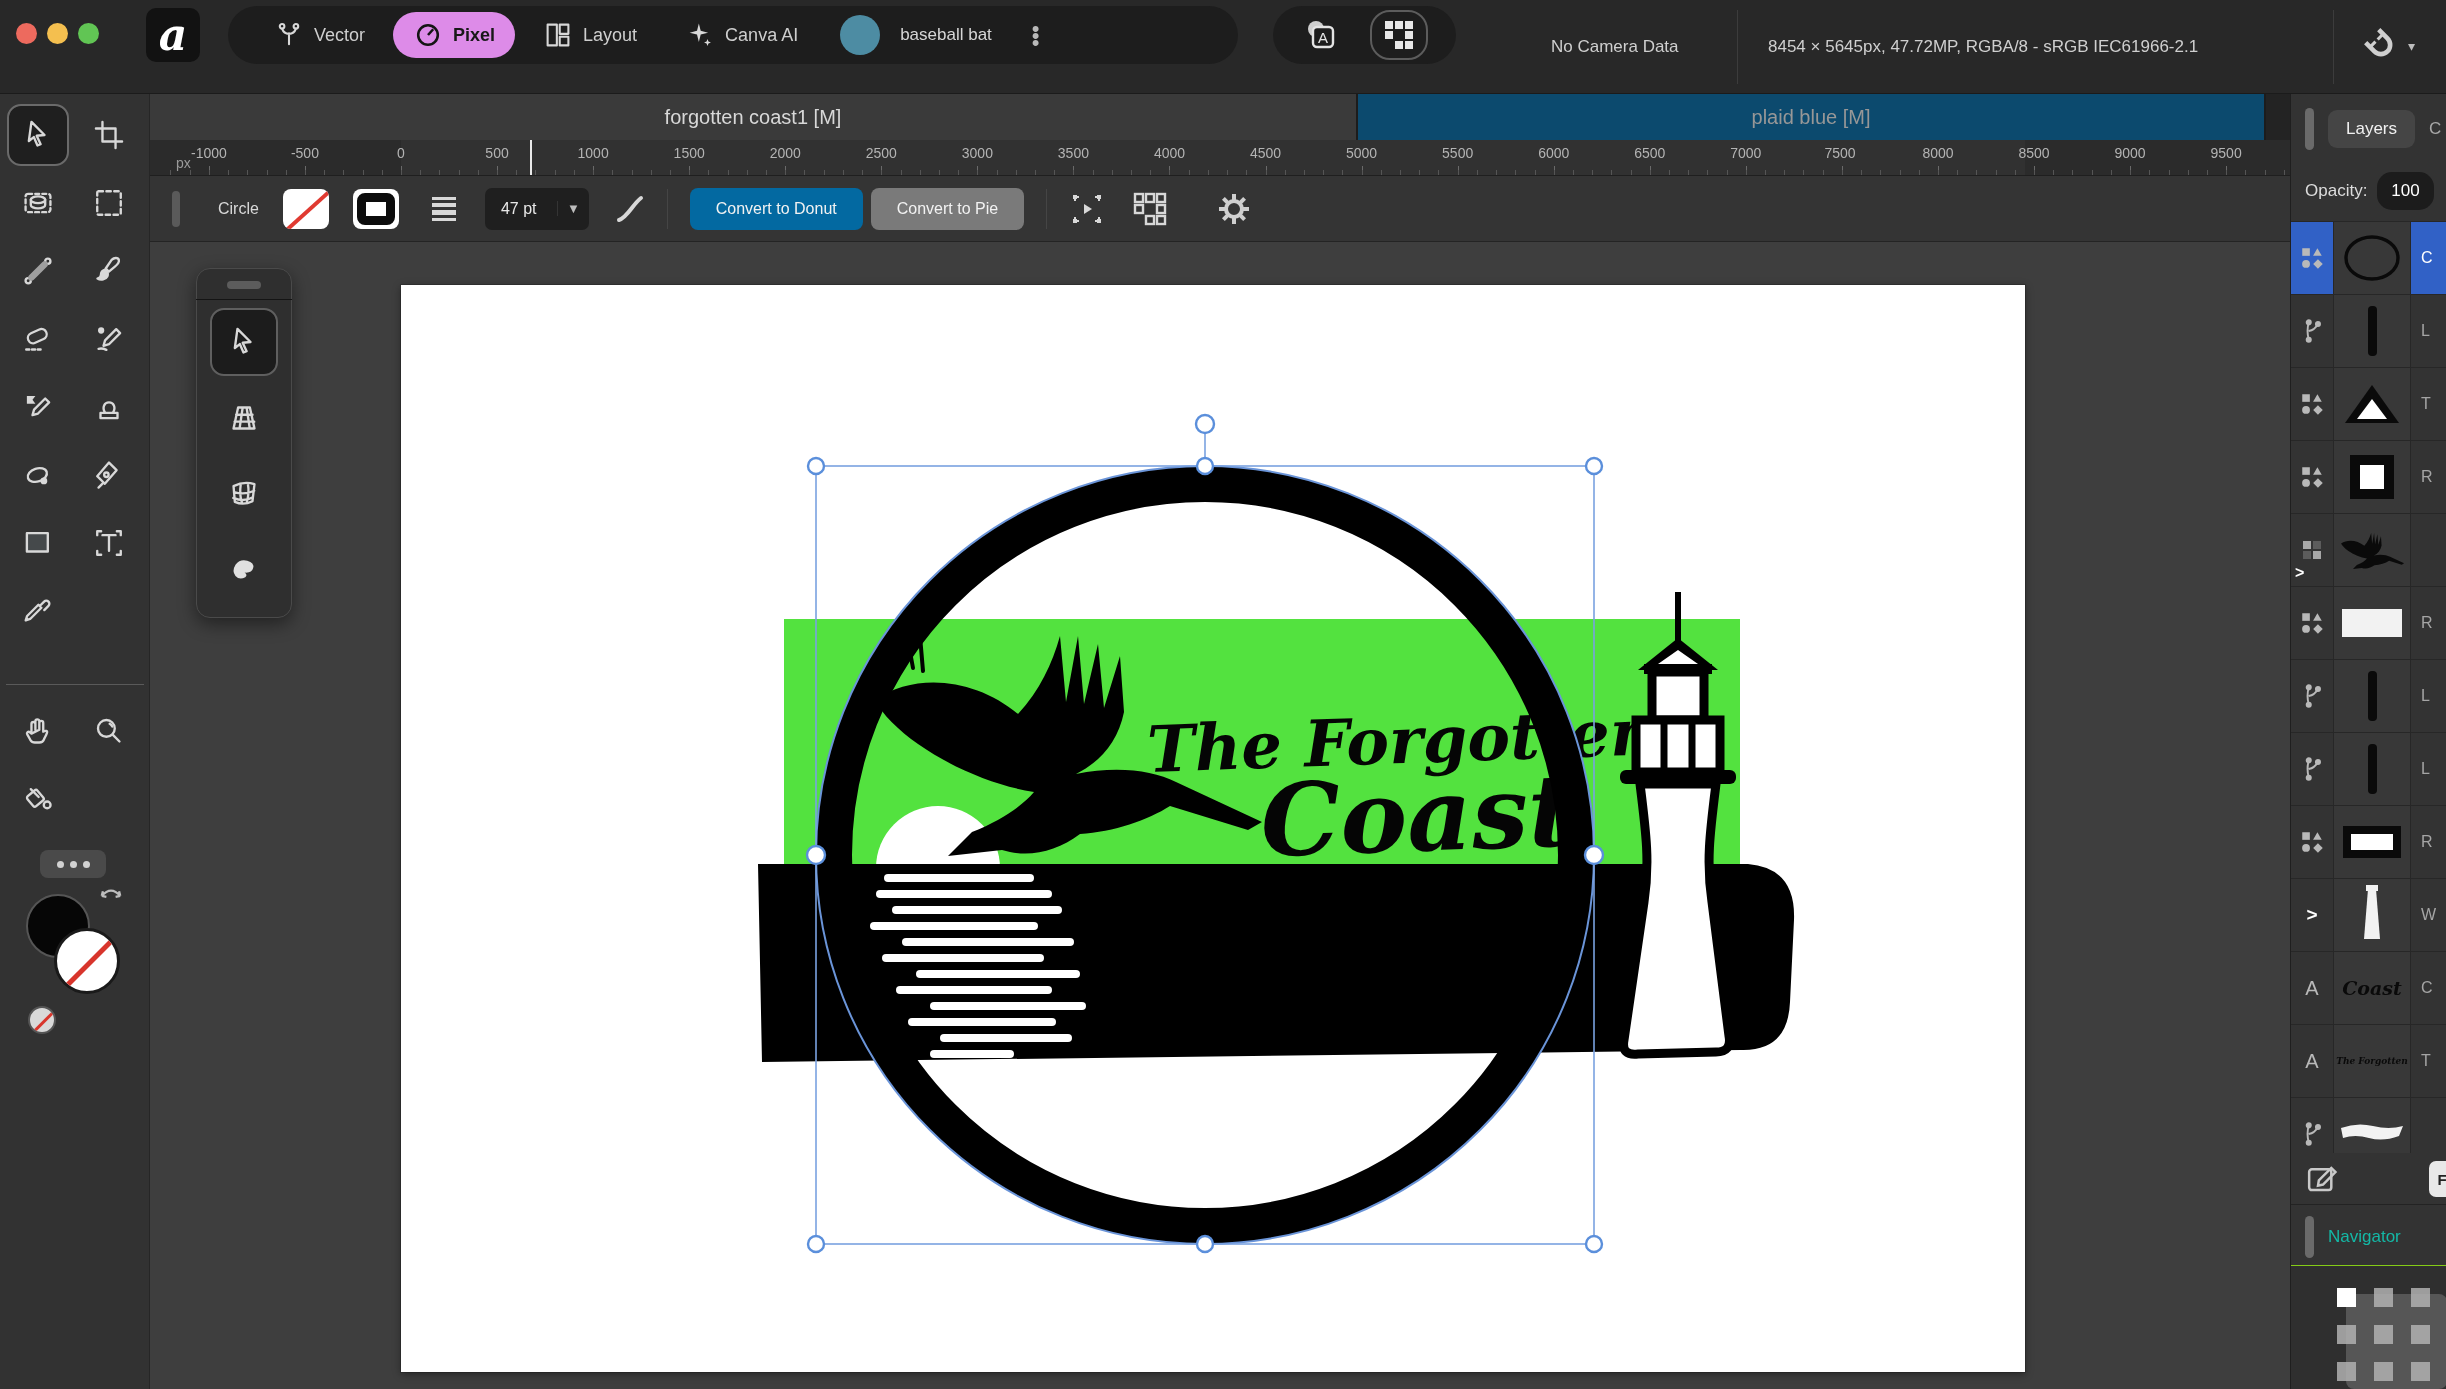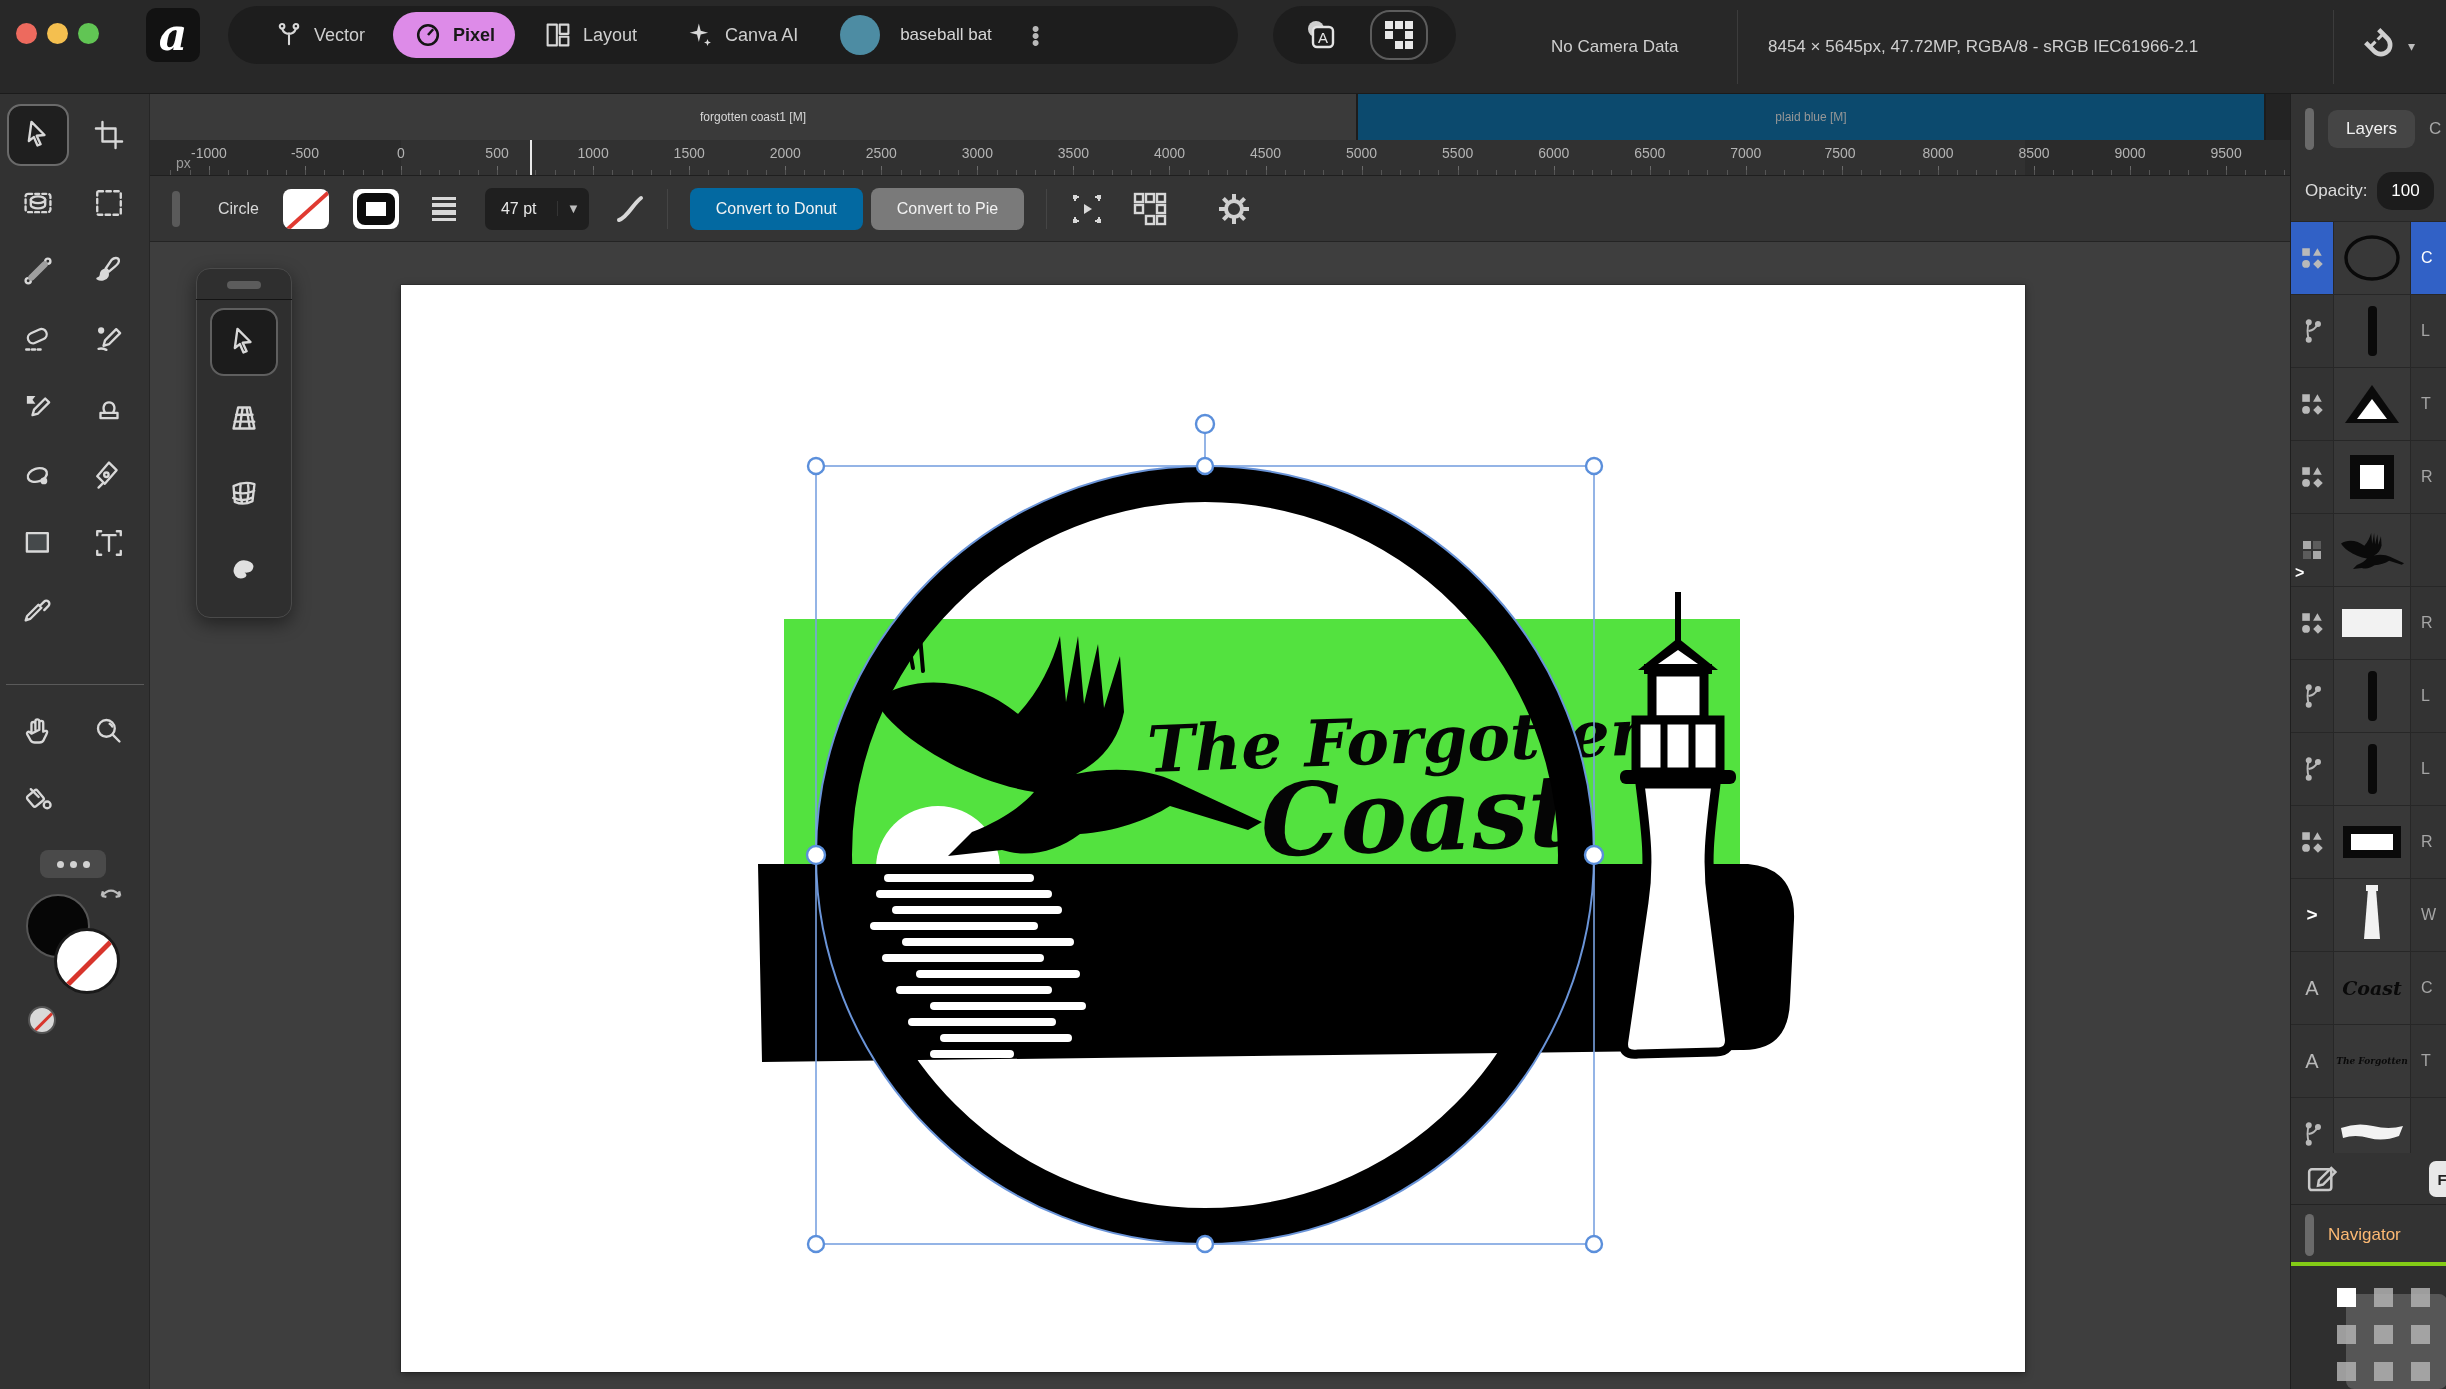--- a/index.html
+++ b/index.html
@@ -22,21 +22,21 @@
   #account{display:flex;align-items:center;gap:20px;padding:0 14px;font-size:17px;color:#d6d6d6;}
   .avatar{width:40px;height:40px;border-radius:50%;}
   #overflow-dots{margin-left:18px;color:#b9b9b9;font-size:22px;letter-spacing:0;line-height:7px;text-align:center;}
   #right-icons{left:1273px;top:6px;height:58px;width:183px;background:#1d1d1d;border-radius:29px;
                display:flex;align-items:center;justify-content:space-evenly;}
   .tb-text{position:absolute;top:0;height:94px;display:flex;align-items:center;font-size:17px;color:#cfcfcf;white-space:nowrap;}
   .tb-div{position:absolute;top:10px;height:74px;width:1px;background:#3c3c3c;}
   #grid-btn{border:2px solid #5c5c5c;border-radius:20px;padding:8px 12px;}
   
   #tabbar{left:150px;top:94px;width:2140px;height:46px;background:#232323;display:flex;}
-  .doc-tab{height:100%;display:flex;align-items:center;justify-content:center;font-size:12px;border-right:2px solid #1c1c1c;text-align:center;}
+  .doc-tab{height:100%;display:flex;align-items:center;justify-content:center;font-size:20px;border-right:2px solid #1c1c1c;text-align:center;}
   
   #hruler{left:150px;top:140px;width:2140px;height:36px;background:#2b2b2b;border-bottom:1px solid #1f1f1f;overflow:hidden;}
   #hruler .canvas-band{position:absolute;left:251px;top:0;width:1624px;height:36px;background:#313131;}
   .htick-label{position:absolute;top:5px;font-size:14px;color:#b4b4b4;transform:translateX(-50%);}
   .htick{position:absolute;bottom:0;width:1px;background:#6a6a6a;}
   #px-label{position:absolute;left:26px;top:15px;font-size:14px;color:#9a9a9a;}
   #h-cursor{position:absolute;left:380px;top:0;width:2px;height:36px;background:#e9e9e9;}
   #vruler{left:150px;top:242px;width:50px;height:1147px;background:#2b2b2b;border-right:1px solid #1f1f1f;overflow:hidden;}
   .vtick-label{position:absolute;font-size:14px;color:#b4b4b4;transform:rotate(-90deg);transform-origin:center;width:60px;text-align:center;left:-12px;}
   .vtick{position:absolute;right:0;height:1px;background:#6a6a6a;}
@@ -92,21 +92,21 @@
   .lrow .thumb-cell{width:78px;background:#383838;border-left:1px solid #272727;border-right:1px solid #272727;
                     display:flex;align-items:center;justify-content:center;overflow:hidden;}
   .lrow .label-cell{flex:1;display:flex;align-items:center;padding-left:10px;font-size:16px;color:#a5a5a5;overflow:hidden;}
   .lrow.selected{background:#3161c6;}
   .lrow.selected .label-cell{color:#fff;}
   .expand-arrow{position:absolute;left:4px;bottom:4px;color:#fff;font-weight:bold;font-size:16px;}
   #lfooter{position:absolute;left:0;top:1059px;width:156px;height:52px;border-bottom:1px solid #232323;display:flex;align-items:center;}
   #fx-chip{position:absolute;left:138px;top:8px;width:36px;height:36px;background:#e8e8e8;border-radius:7px;
            color:#222;font-weight:bold;font-size:15px;display:flex;align-items:center;justify-content:center;}
   #nav-header{position:absolute;left:0;top:1114px;width:156px;height:58px;display:flex;align-items:center;gap:14px;padding-left:14px;
-              background:#333;border-bottom:4px solid #84cc16;font-size:17px;color:#fdba74;}
+              background:#333;border-bottom:1px solid #84cc16;font-size:17px;color:#14b8a6;}
   #nav-body{position:absolute;left:0;top:1172px;width:156px;height:123px;background:#2f2f2f;}
   #nav-ghost{position:absolute;left:55px;top:28px;width:101px;height:95px;background:rgba(150,150,150,.38);border-radius:8px;}
   .nav-sq{position:absolute;width:19px;height:19px;background:rgba(176,176,176,.85);}
   .nav-sq.white{background:#ffffff;}
   .logo-script{font-family:"DejaVu Serif",serif;font-style:italic;font-weight:bold;fill:#050505;}
 </style>
 </head>
 <body>
 
 <div id="app">

